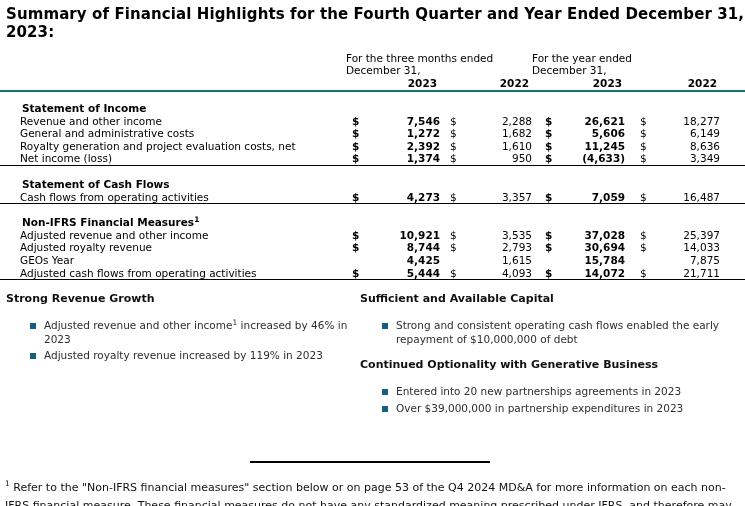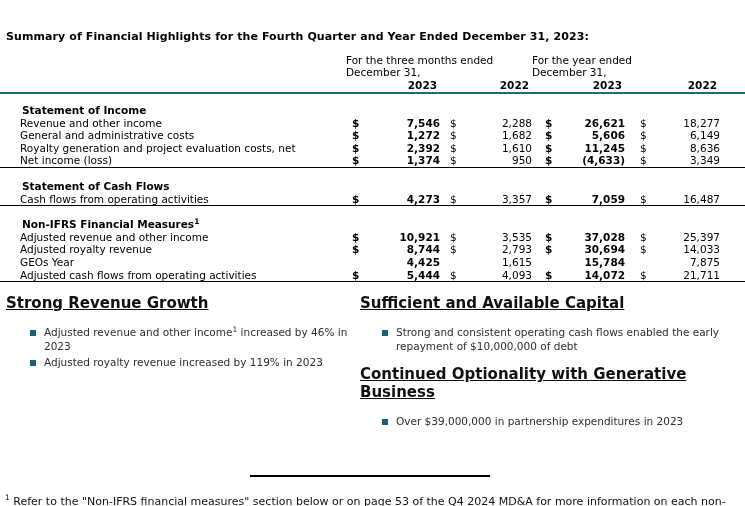--- a/index.html
+++ b/index.html
@@ -7,21 +7,21 @@
   }
   *{ margin:0; padding:0; box-sizing:border-box; }
   body{
     width:745px; height:506px; background:#ffffff; color:#000;
     font-family:"DejaVu Sans","Liberation Sans",sans-serif;
     font-size:10.5px; overflow:hidden;
   }
   .page{ width:745px; height:506px; position:relative; }
 
   .title{
-    font-size:11px; font-weight:bold; padding:5px 0 0 6px; letter-spacing:0.1px;margin-top:25px;
+    font-size:15px; font-weight:bold; padding:5px 0 0 6px; letter-spacing:0.1px;
   }
 
   
   .fintable{ margin-top:12px; }
   .trow{ display:grid; grid-template-columns:var(--cols); line-height:12.6px; }
   .c{ white-space:nowrap; }
   .label{ padding-left:20px; overflow:hidden; }
   .shead{ padding-left:22px; font-weight:bold; grid-column:1 / -1; }
   .d{ text-align:left; }
   .d1{ padding-left:6px; }  .d2{ padding-left:10px; }
@@ -33,21 +33,21 @@
   .yr{ font-weight:bold; padding-right:3px; line-height:14px; }
   .rule-heavy{ border-bottom:2px solid #0f766e; }
   .rule{ border-bottom:1.5px solid #000; } .gap10{ height:10px; } .gap12{ height:12px; }
   sup{ font-size:7.5px; vertical-align:super; line-height:0; }
 
   
   .highlights{ display:flex; margin-top:12px; }
   .hl-col{ }
   .hl-left{ width:356px; padding-left:6px; }
   .hl-right{ width:383px; padding-left:4px; }
-  .hl-head{ font-size:15px; font-weight:bold; color:#111; margin-bottom:14px;text-decoration:underline; }
+  .hl-head{ font-size:11px; font-weight:bold; color:#111; margin-bottom:14px; }
   .hl-group{ margin-bottom:12px; }
   .bullet{ display:flex; margin:0 0 3px 24px; color:#2e2e2e; }
   .hl-right .bullet{ margin-left:22px; }
   .sq{ flex:0 0 auto; width:6px; height:6px; background:#17607d; margin:4px 8px 0 0; }
   .btext{ line-height:13.5px; max-width:306px; }
   .hl-right .btext{ max-width:336px; }
 
   
   .divider{ width:240px; border-top:2px solid #000; margin:34px 0 0 250px; }
   .footnote{ margin:16px 6px 0 5px; font-size:11px; line-height:17.5px; color:#111; }
@@ -229,20 +229,24 @@
         <div class="hl-head">Sufficient and Available Capital</div>
         <div class="bullet">
           <span class="sq"></span>
           <span class="btext"><span>Strong and consistent operating cash flows enabled the early repayment of $10,000,000 of debt</span><sup></sup><span></span></span>
         </div>
       </div>
       <div class="hl-group">
         <div class="hl-head">Continued Optionality with Generative Business</div>
         <div class="bullet">
           <span class="sq"></span>
+          <span class="btext"><span>Entered into 20 new partnerships agreements in 2023</span><sup></sup><span></span></span>
+        </div>
+        <div class="bullet">
+          <span class="sq"></span>
           <span class="btext"><span>Over $39,000,000 in partnership expenditures in 2023</span><sup></sup><span></span></span>
         </div>
       </div>
     </div>
   </div>
 
   <div class="divider"></div>
   <div class="footnote"><sup>1</sup><span> Refer to the "Non-IFRS financial measures" section below or on page 53 of the Q4 2024 MD&amp;A for more information on each non-IFRS financial measure. These financial measures do not have any standardized meaning prescribed under IFRS, and therefore may not be comparable to other issuers.</span></div>
 
 </div>

